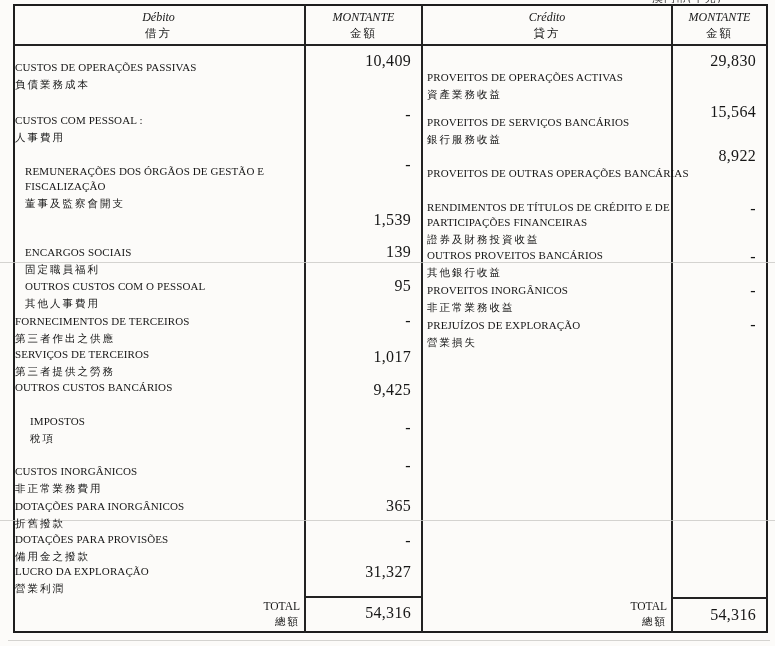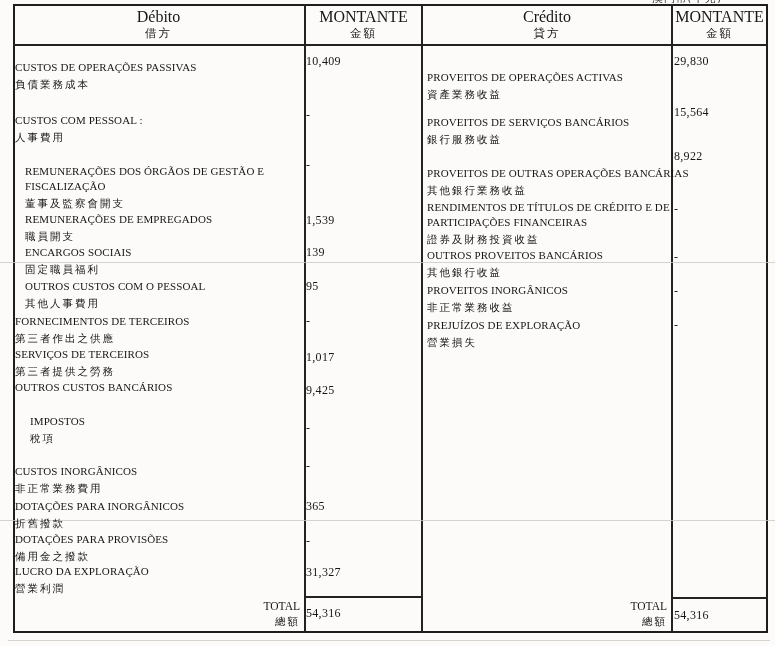--- a/index.html
+++ b/index.html
@@ -17,30 +17,30 @@
   
   .frame{
     position:absolute;left:13px;top:4px;width:755px;height:629px;
     box-sizing:border-box;border:2px solid #1d1d1d;background:transparent;
   }
   .vline{position:absolute;top:4px;height:629px;width:2px;background:#222;}
   .hline{position:absolute;height:2px;background:#222;}
   .faintline{position:absolute;height:1px;background:#c9c9c6;opacity:.8;}
   
   .hcell{position:absolute;top:9px;text-align:center;line-height:16px;}
-  .hcell .pt{font-size:16px;}
+  .hcell .pt{font-size:12px;font-style:italic;}
   .hcell .zh{font-size:11.5px;letter-spacing:2px;}
   
   .item{position:absolute;line-height:15px;}
   .item .pt{font-size:11px;white-space:nowrap;letter-spacing:.1px;}
   .item .zh{font-size:10.5px;letter-spacing:2px;margin-top:2px;white-space:nowrap;}
   
   .amt{
-    position:absolute;left:306px;width:105px;
-    font-size:12px;line-height:14px;letter-spacing:.3px;
+    position:absolute;left:306px;width:105px;text-align:right;
+    font-size:16px;line-height:14px;letter-spacing:.3px;
   }
   .amt.r{left:674px;width:82px;}
   
   .total-label{position:absolute;text-align:right;line-height:16px;}
   .total-label .pt{font-size:11.5px;}
   .total-label .zh{font-size:10.5px;letter-spacing:2px;}
   
   .unitnote{
     position:absolute;left:652px;top:-9px;height:12px;width:120px;
     overflow:hidden;font-size:11px;letter-spacing:1px;color:#3a3a3a;
@@ -86,24 +86,20 @@
     <div class="zh">負債業務成本</div>
   </div>
   <div class="item" style="left:15px;top:113px">
     <div class="pt">CUSTOS COM PESSOAL :</div>
     <div class="zh">人事費用</div>
   </div>
   <div class="item" style="left:25px;top:164px">
     <div class="pt">REMUNERAÇÕES DOS ÓRGÃOS DE GESTÃO E</div>
     <div class="pt">FISCALIZAÇÃO</div>
     <div class="zh">董事及監察會開支</div>
-  </div>
-  <div class="item" style="left:25px;top:212px">
-    <div class="pt">REMUNERAÇÕES DE EMPREGADOS</div>
-    <div class="zh">職員開支</div>
   </div>
   <div class="item" style="left:25px;top:245px">
     <div class="pt">ENCARGOS SOCIAIS</div>
     <div class="zh">固定職員福利</div>
   </div>
   <div class="item" style="left:25px;top:279px">
     <div class="pt">OUTROS CUSTOS COM O PESSOAL</div>
     <div class="zh">其他人事費用</div>
   </div>
   <div class="item" style="left:15px;top:314px">
@@ -156,21 +152,20 @@
   <div class="item" style="left:427px;top:70px">
     <div class="pt">PROVEITOS DE OPERAÇÕES ACTIVAS</div>
     <div class="zh">資產業務收益</div>
   </div>
   <div class="item" style="left:427px;top:115px">
     <div class="pt">PROVEITOS DE SERVIÇOS BANCÁRIOS</div>
     <div class="zh">銀行服務收益</div>
   </div>
   <div class="item" style="left:427px;top:166px">
     <div class="pt">PROVEITOS DE OUTRAS OPERAÇÕES BANCÁRIAS</div>
-    <div class="zh">其他銀行業務收益</div>
   </div>
   <div class="item" style="left:427px;top:200px">
     <div class="pt">RENDIMENTOS DE TÍTULOS DE CRÉDITO E DE</div>
     <div class="pt">PARTICIPAÇÕES FINANCEIRAS</div>
     <div class="zh">證券及財務投資收益</div>
   </div>
   <div class="item" style="left:427px;top:248px">
     <div class="pt">OUTROS PROVEITOS BANCÁRIOS</div>
     <div class="zh">其他銀行收益</div>
   </div>

